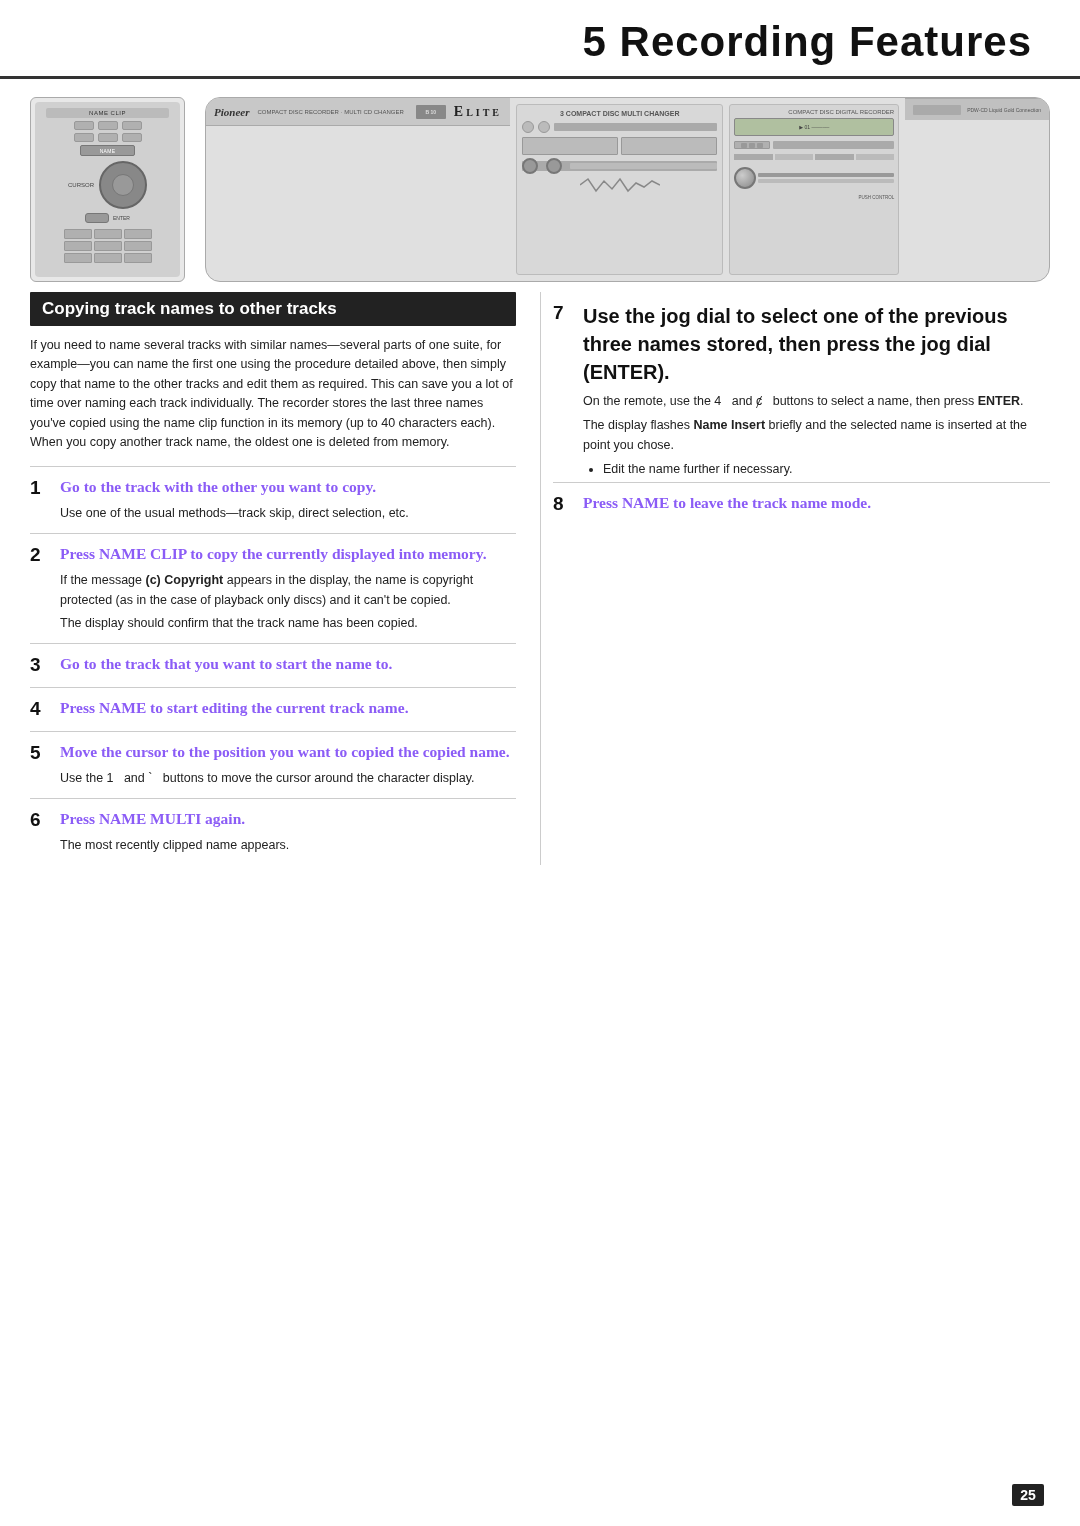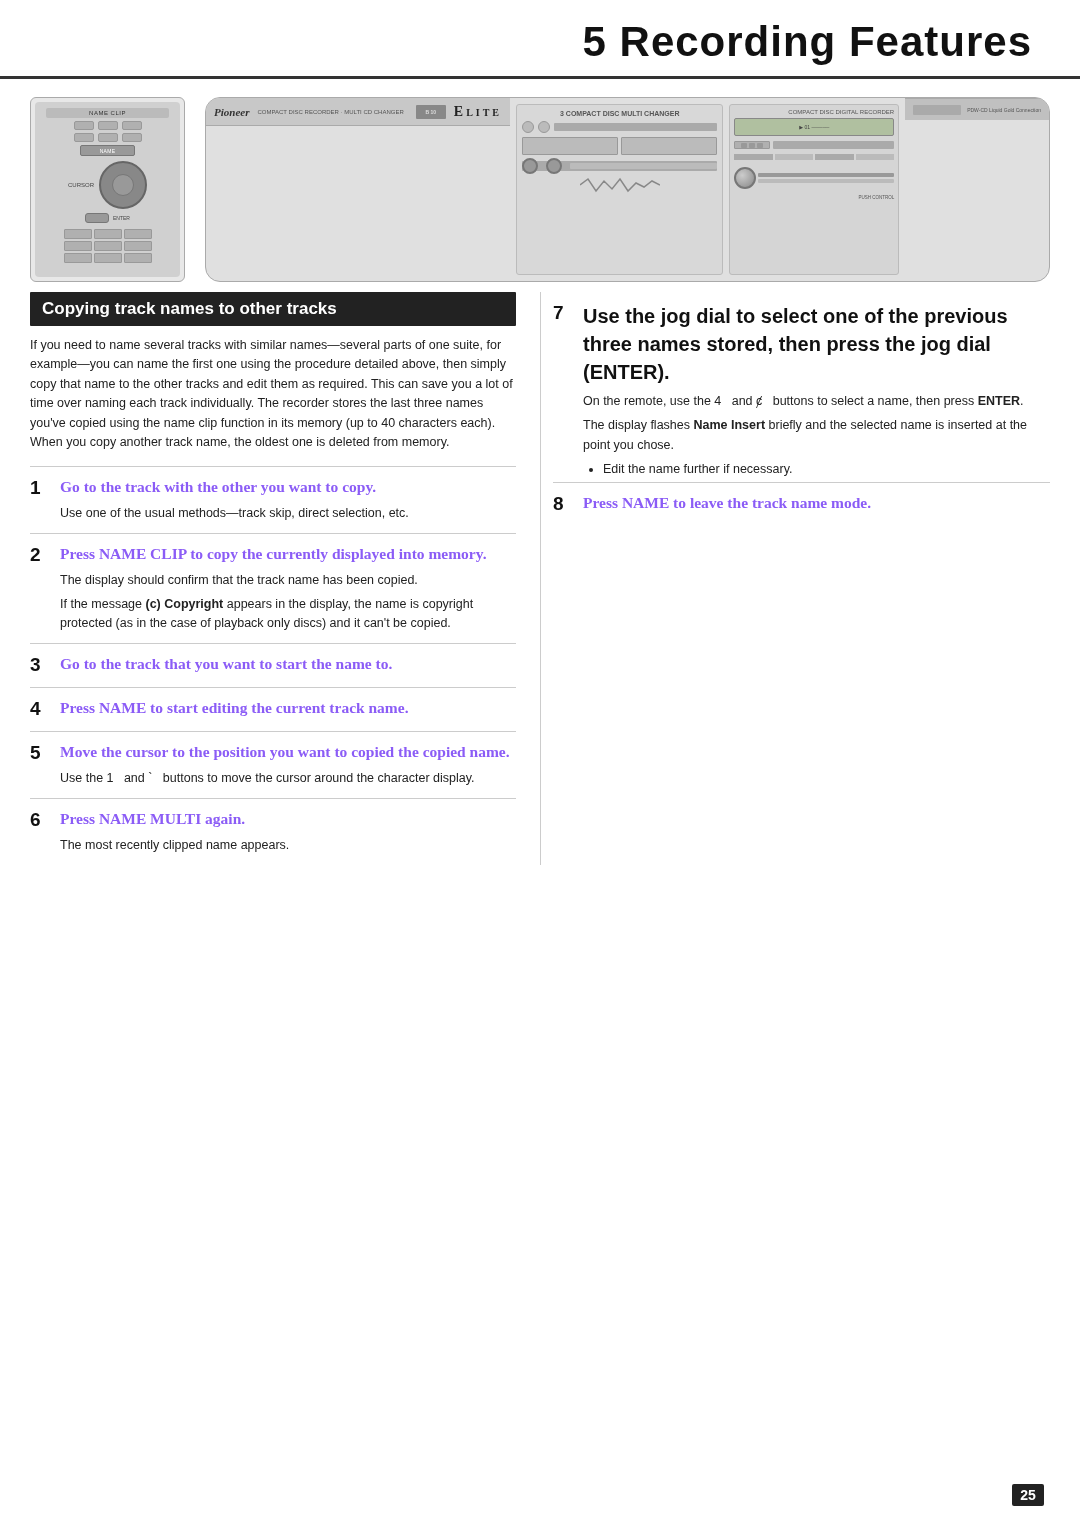--- a/index.html
+++ b/index.html
@@ -498,22 +498,22 @@
         <p>Use one of the usual methods—track skip, direct selection, etc.</p>
       </div>
     </div>
 
     <div class="step">
       <div class="step-header">
         <span class="step-number">2</span>
         <span class="step-title">Press NAME CLIP to copy the currently displayed into memory.</span>
       </div>
       <div class="step-body">
+        <p>If the message <b>(c) Copyright</b> appears in the display, the name is copyright protected (as in the case of playback only discs) and it can't be copied.</p>
         <p>The display should confirm that the track name has been copied.</p>
-        <p>If the message <b>(c) Copyright</b> appears in the display, the name is copyright protected (as in the case of playback only discs) and it can't be copied.</p>
       </div>
     </div>
 
     <div class="step">
       <div class="step-header">
         <span class="step-number">3</span>
         <span class="step-title">Go to the track that you want to start the name to.</span>
       </div>
     </div>
 

